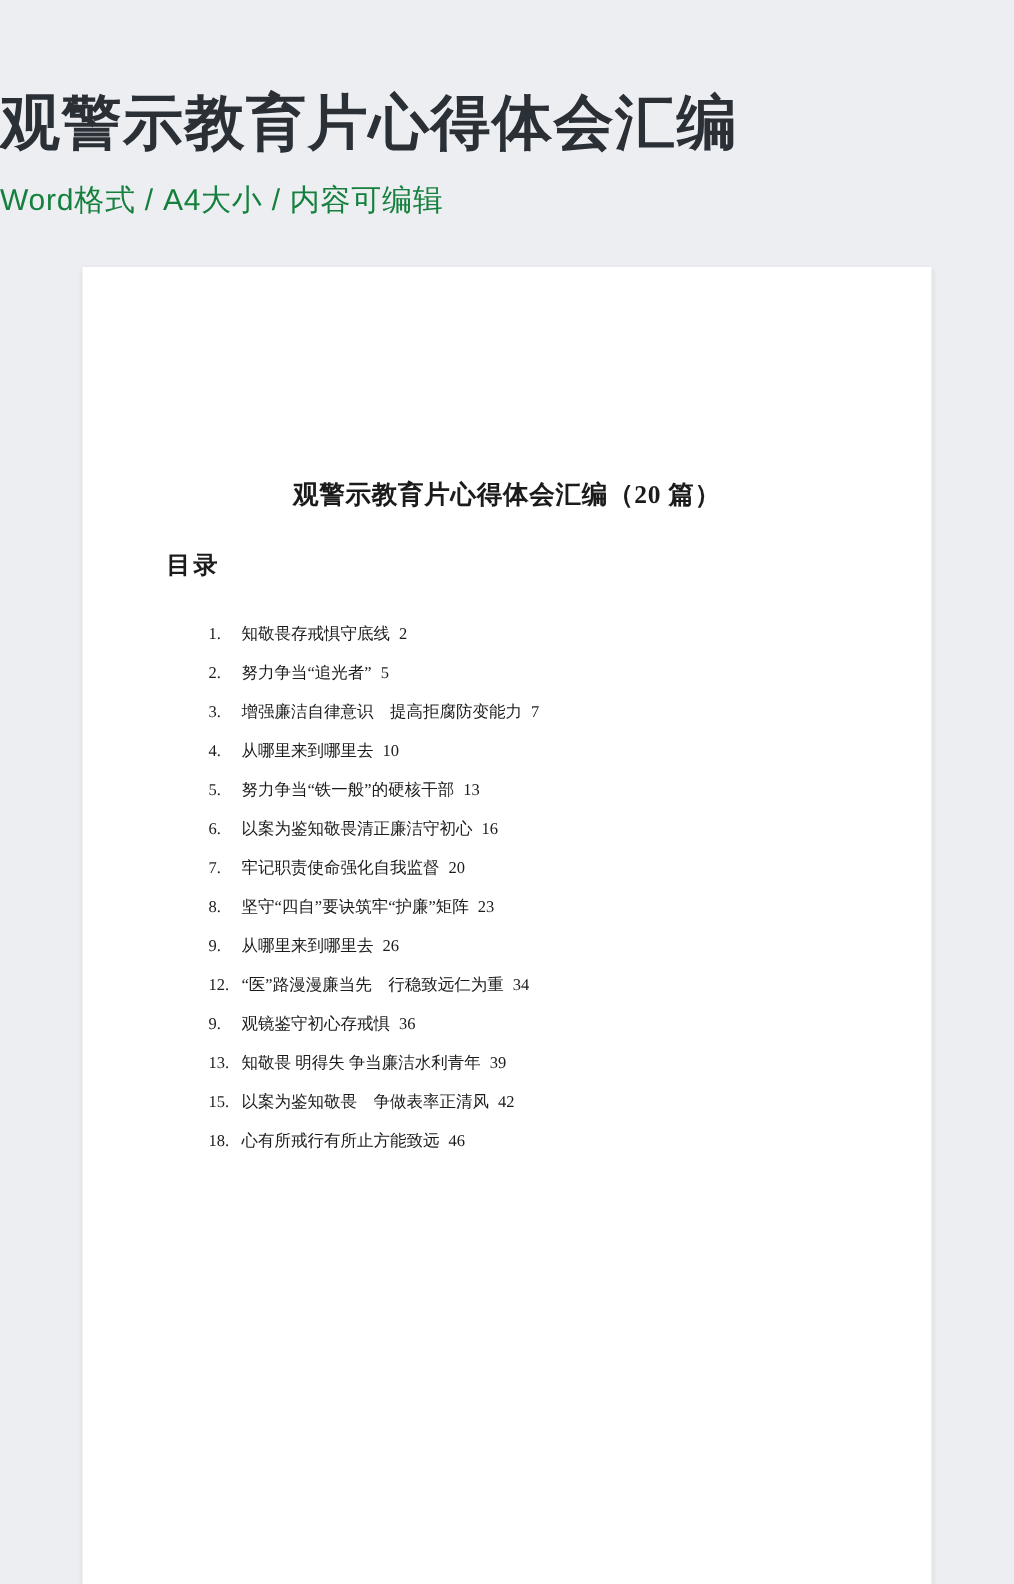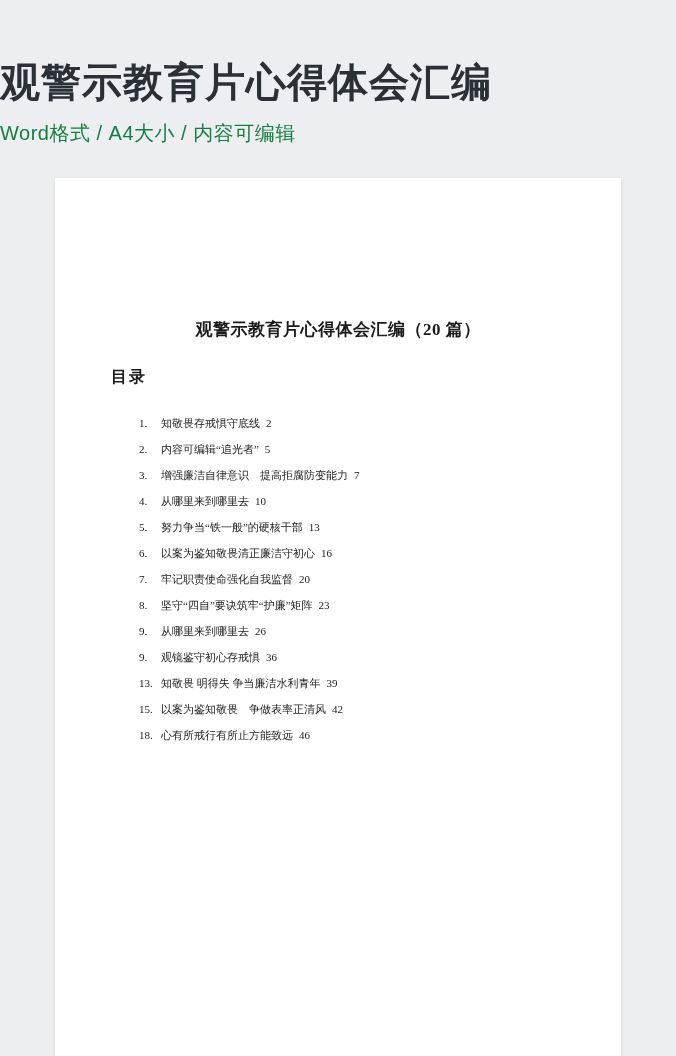--- a/index.html
+++ b/index.html
@@ -100,21 +100,21 @@
 
   <div class="doc-sheet">
     <div class="doc-inner">
       <div class="doc-title">观警示教育片心得体会汇编（20 篇）</div>
       <div class="doc-toc-heading">目录</div>
       <ul class="toc-list">
         <li class="toc-item">
           <span class="toc-num">1.</span><span class="toc-text">知敬畏存戒惧守底线</span><span class="toc-page">2</span>
         </li>
         <li class="toc-item">
-          <span class="toc-num">2.</span><span class="toc-text">内容可编辑“追光者”</span><span class="toc-page">5</span>
+          <span class="toc-num">2.</span><span class="toc-text">努力争当“追光者”</span><span class="toc-page">5</span>
         </li>
         <li class="toc-item">
           <span class="toc-num">3.</span><span class="toc-text">增强廉洁自律意识　提高拒腐防变能力</span><span class="toc-page">7</span>
         </li>
         <li class="toc-item">
           <span class="toc-num">4.</span><span class="toc-text">从哪里来到哪里去</span><span class="toc-page">10</span>
         </li>
         <li class="toc-item">
           <span class="toc-num">5.</span><span class="toc-text">努力争当“铁一般”的硬核干部</span><span class="toc-page">13</span>
         </li>
@@ -124,20 +124,23 @@
         <li class="toc-item">
           <span class="toc-num">7.</span><span class="toc-text">牢记职责使命强化自我监督</span><span class="toc-page">20</span>
         </li>
         <li class="toc-item">
           <span class="toc-num">8.</span><span class="toc-text">坚守“四自”要诀筑牢“护廉”矩阵</span><span class="toc-page">23</span>
         </li>
         <li class="toc-item">
           <span class="toc-num">9.</span><span class="toc-text">从哪里来到哪里去</span><span class="toc-page">26</span>
         </li>
         <li class="toc-item">
+          <span class="toc-num">12.</span><span class="toc-text">“医”路漫漫廉当先　行稳致远仁为重</span><span class="toc-page">34</span>
+        </li>
+        <li class="toc-item">
           <span class="toc-num">9.</span><span class="toc-text">观镜鉴守初心存戒惧</span><span class="toc-page">36</span>
         </li>
         <li class="toc-item">
           <span class="toc-num">13.</span><span class="toc-text">知敬畏 明得失 争当廉洁水利青年</span><span class="toc-page">39</span>
         </li>
         <li class="toc-item">
           <span class="toc-num">15.</span><span class="toc-text">以案为鉴知敬畏　争做表率正清风</span><span class="toc-page">42</span>
         </li>
         <li class="toc-item">
           <span class="toc-num">18.</span><span class="toc-text">心有所戒行有所止方能致远</span><span class="toc-page">46</span>

